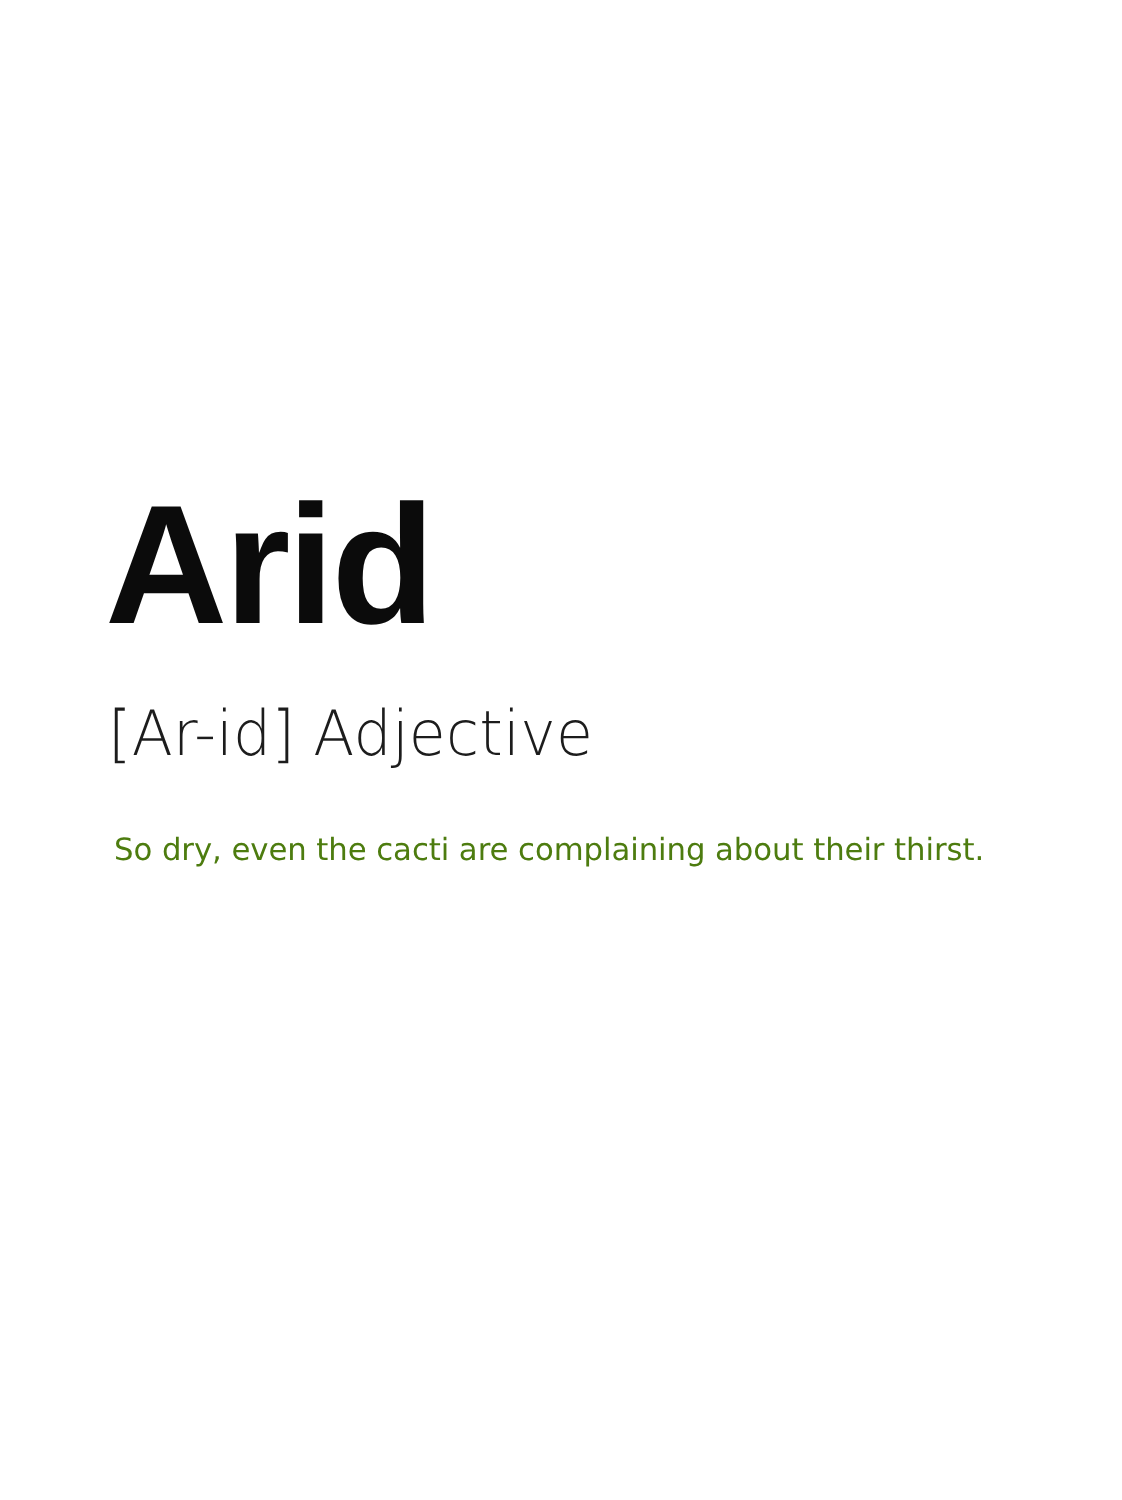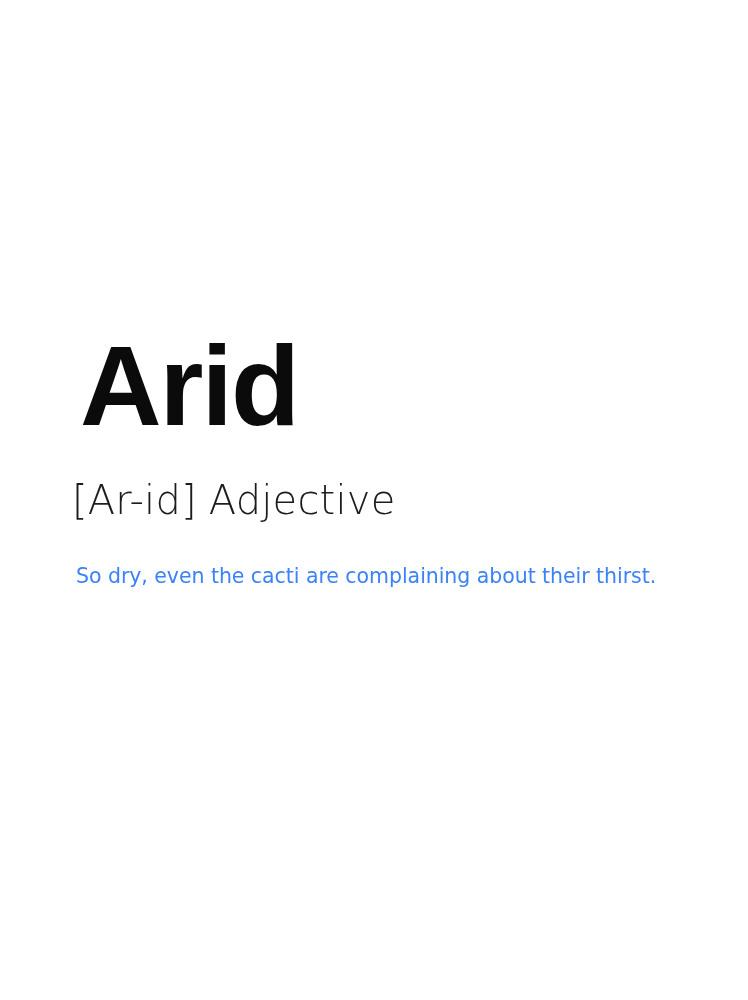--- a/index.html
+++ b/index.html
@@ -28,21 +28,21 @@
     top: 318px;
     width: 620px;
   }
   .word-title {
     font-family: "Liberation Sans", "DejaVu Sans", sans-serif;
     font-size: 113px;
     font-weight: 700;
     letter-spacing: -2.0px;
     line-height: 1.0;
     color: #0b0b0b;
-    margin: 12px;
+    margin: 2px;
     padding: 0;
     white-space: nowrap;
   }
   .pronunciation-line {
     font-family: "DejaVu Sans", "Liberation Sans", sans-serif;
     font-size: 40px;
     font-weight: 300;
     letter-spacing: 0.2px;
     line-height: 1.0;
     color: #1c1c1c;
@@ -56,21 +56,21 @@
   }
   .pronunciation-line .pos-word {
     margin-left: 12px;
   }
   .definition-text {
     font-family: "DejaVu Sans", "Liberation Sans", sans-serif;
     font-size: 20.5px;
     font-weight: 400;
     letter-spacing: -0.05px;
     line-height: 1.35;
-    color: #3b82f6;
+    color: #4d7c0f;
     margin: 0;
     padding: 0;
     margin-top: 44px;
     margin-left: 8px;
     white-space: nowrap;
   }
 </style>
 </head>
 <body>
 

